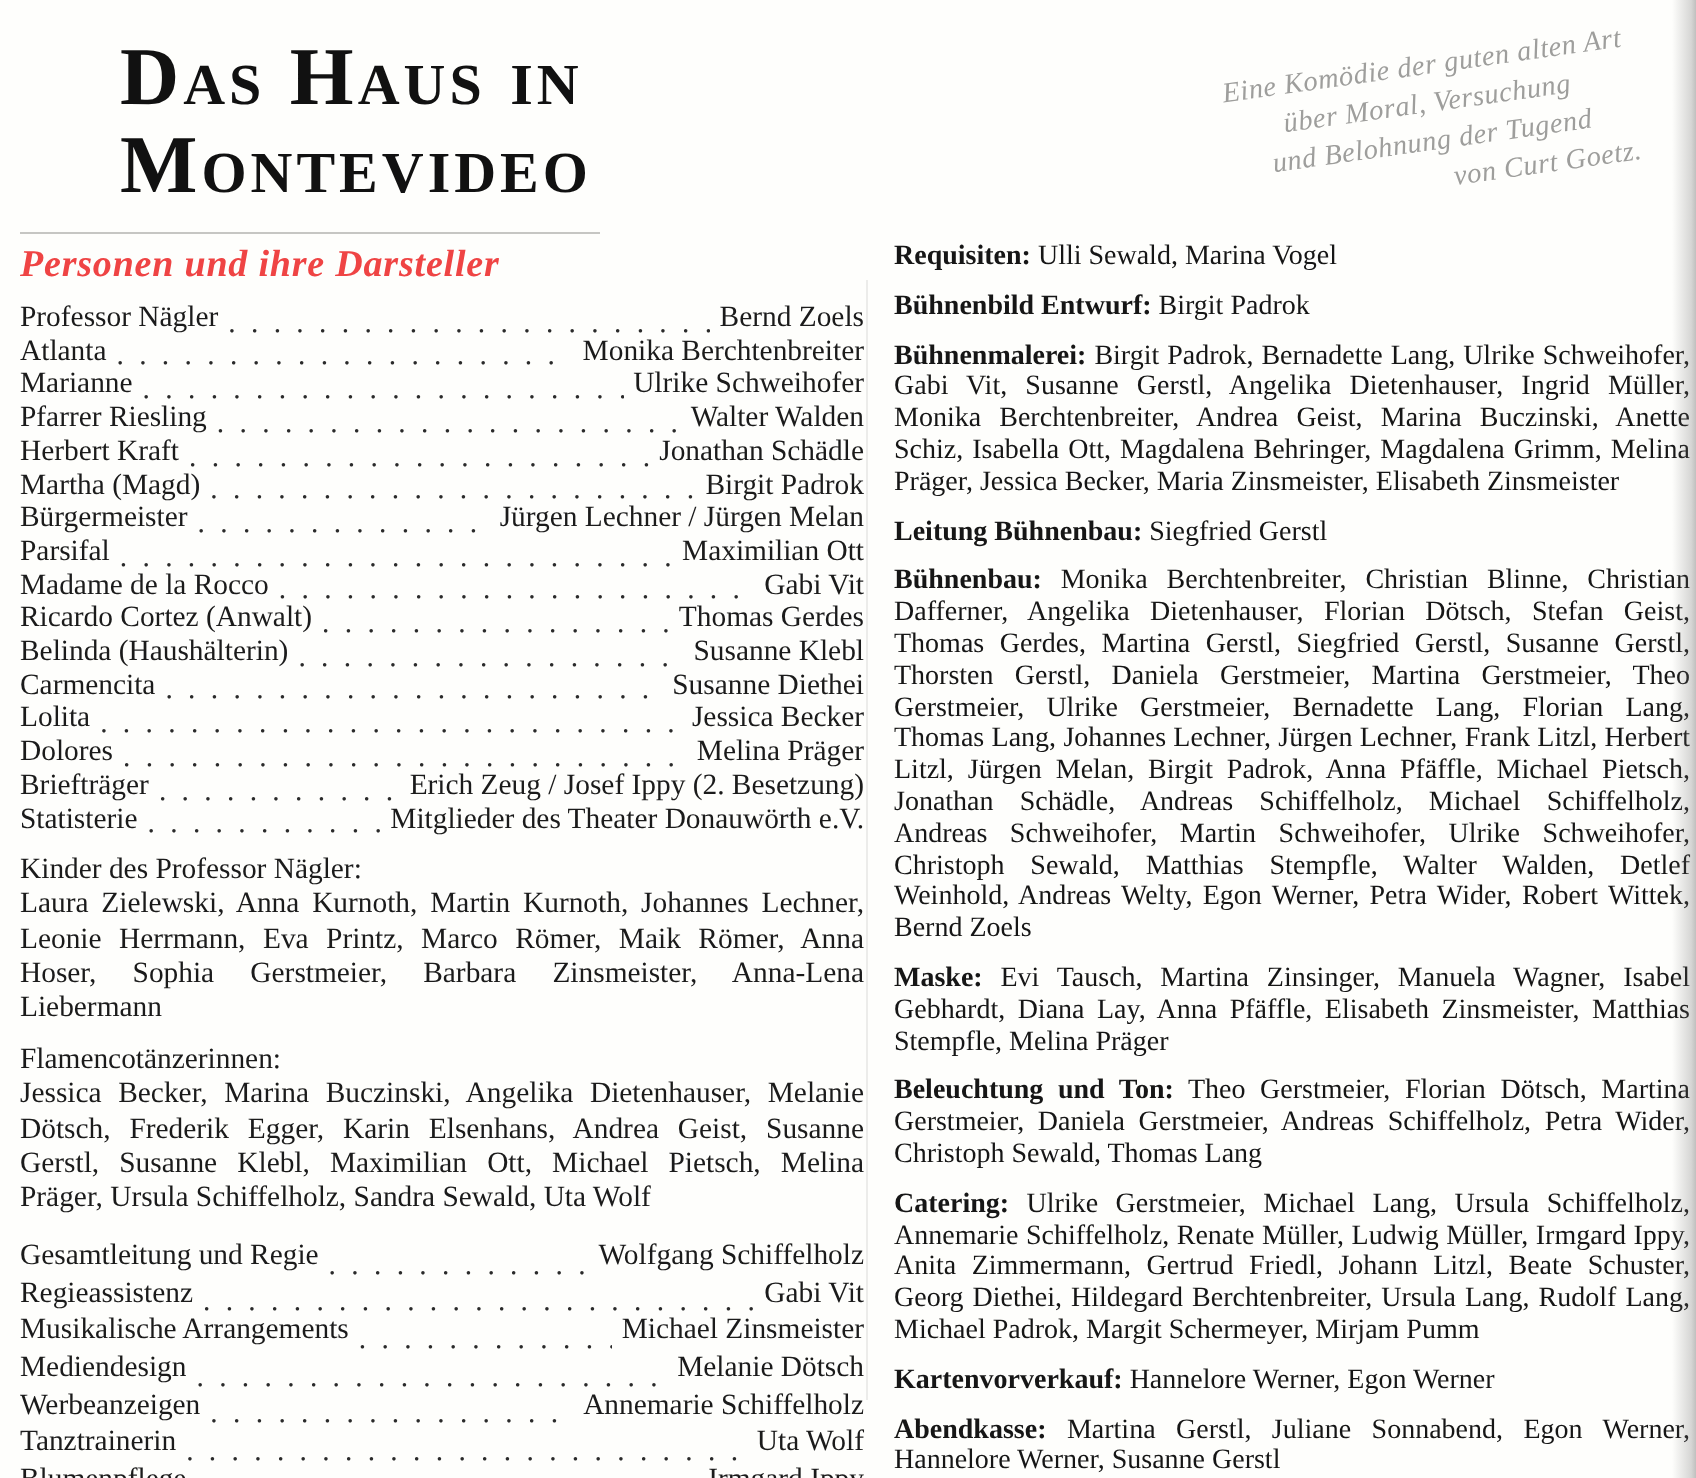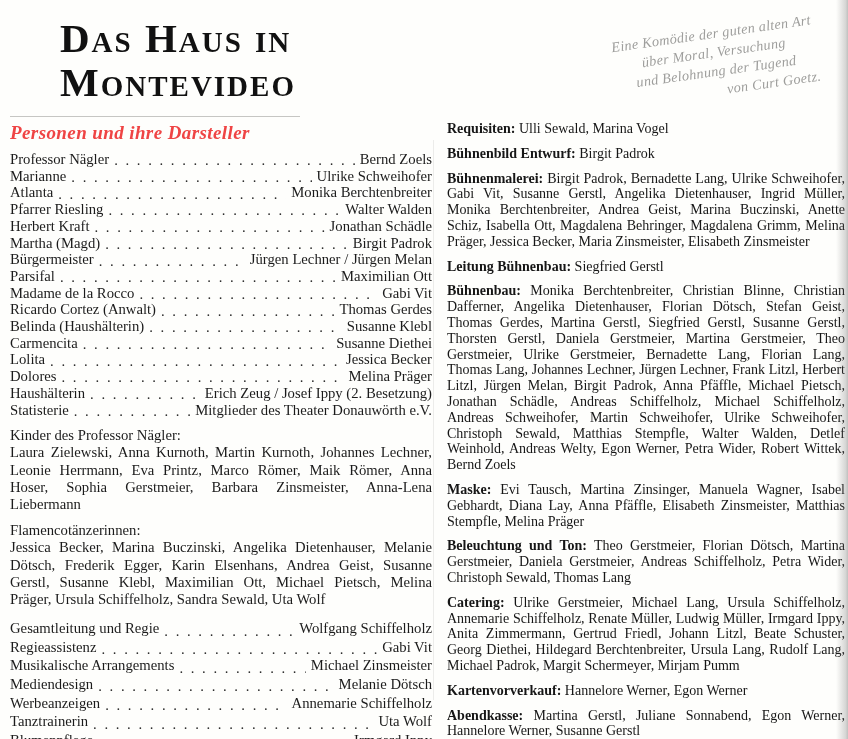--- a/index.html
+++ b/index.html
@@ -31,21 +31,21 @@
   .title-rule{
     width:290px;border:none;border-top:1px solid #c6c6c3;
     margin:12px 0 5px 0;height:0;
   }
   .page-subtitle{
     font-style:italic;font-size:19px;color:#ef4444;
     letter-spacing:.4px;margin:0 0 4px 0;font-weight:600;
   }
   .cast-list{margin-top:7px;}
   .dotted-row{
-    display:flex;align-items:center;
+    display:flex;align-items:flex-end;
     font-size:14.7px;line-height:16.7px;white-space:nowrap;
   }
   .prod-list .dotted-row{line-height:18.6px;}
   .dotted-row .role{flex:0 0 auto;}
   .dotted-row .performer{flex:0 0 auto;}
   .leader{
     flex:1 1 auto;overflow:hidden;margin:0 5px;height:14px;
     color:#2a2a2a;
   }
   .leader::after{
@@ -86,32 +86,32 @@
 
   <div class="cast-list">
 
       <div class="dotted-row">
         <span class="role">Professor Nägler</span>
         <span class="leader"></span>
         <span class="performer">Bernd Zoels</span>
       </div>
 
       <div class="dotted-row">
+        <span class="role">Atlanta</span>
+        <span class="leader"></span>
+        <span class="performer">Monika Berchtenbreiter</span>
+      </div>
+
+      <div class="dotted-row">
         <span class="role">Marianne</span>
         <span class="leader"></span>
         <span class="performer">Ulrike Schweihofer</span>
       </div>
 
       <div class="dotted-row">
-        <span class="role">Atlanta</span>
-        <span class="leader"></span>
-        <span class="performer">Monika Berchtenbreiter</span>
-      </div>
-
-      <div class="dotted-row">
         <span class="role">Pfarrer Riesling</span>
         <span class="leader"></span>
         <span class="performer">Walter Walden</span>
       </div>
 
       <div class="dotted-row">
         <span class="role">Herbert Kraft</span>
         <span class="leader"></span>
         <span class="performer">Jonathan Schädle</span>
       </div>
@@ -164,21 +164,21 @@
         <span class="performer">Jessica Becker</span>
       </div>
 
       <div class="dotted-row">
         <span class="role">Dolores</span>
         <span class="leader"></span>
         <span class="performer">Melina Präger</span>
       </div>
 
       <div class="dotted-row">
-        <span class="role">Haushälterin</span>
+        <span class="role">Briefträger</span>
         <span class="leader"></span>
         <span class="performer">Erich Zeug / Josef Ippy (2. Besetzung)</span>
       </div>
 
       <div class="dotted-row">
         <span class="role">Statisterie</span>
         <span class="leader"></span>
         <span class="performer">Mitglieder des Theater Donauwörth e.V.</span>
       </div>
     </div>

